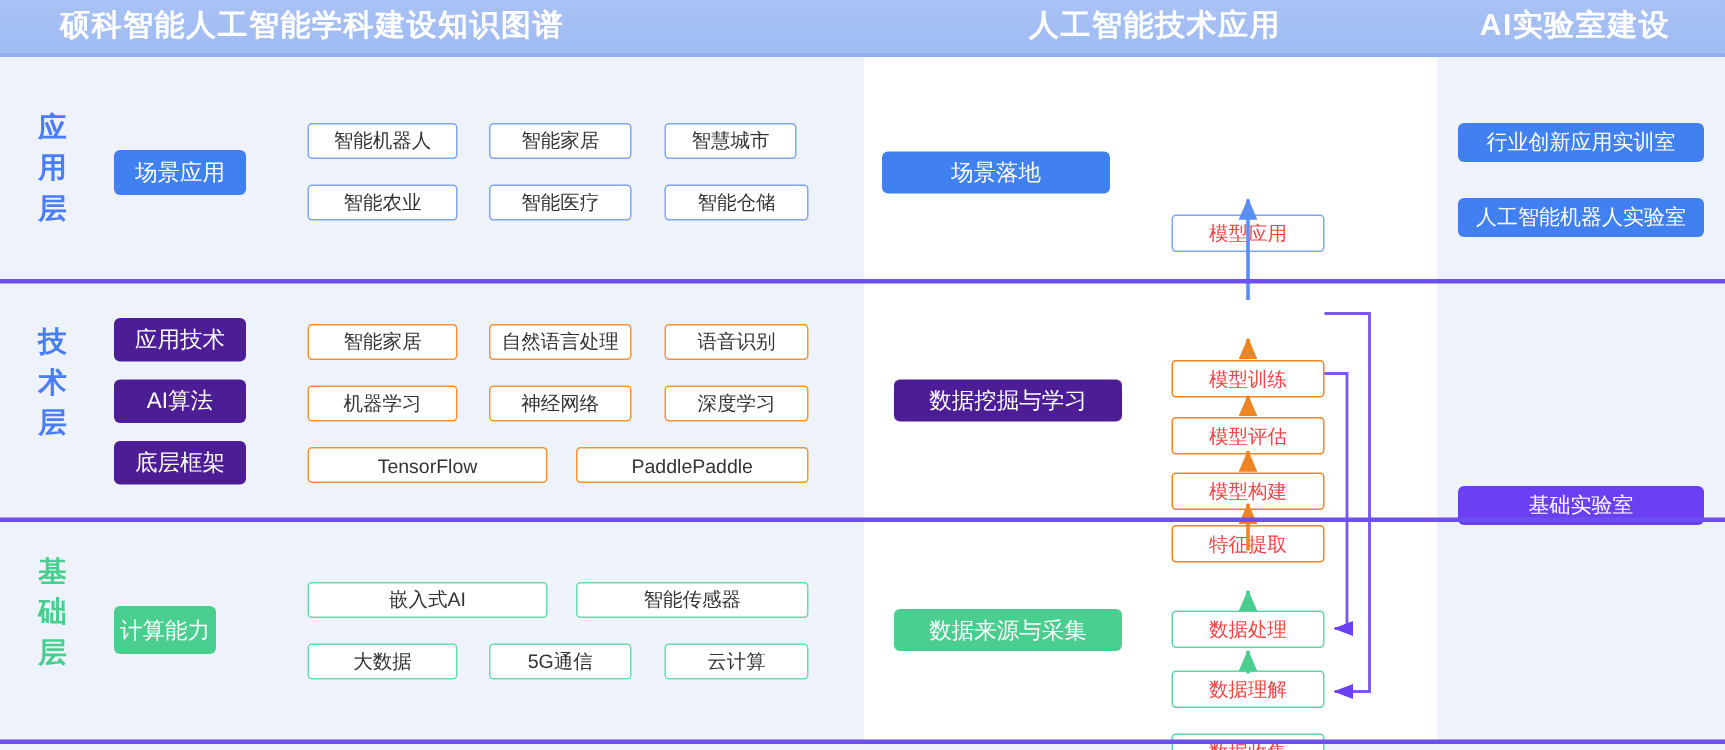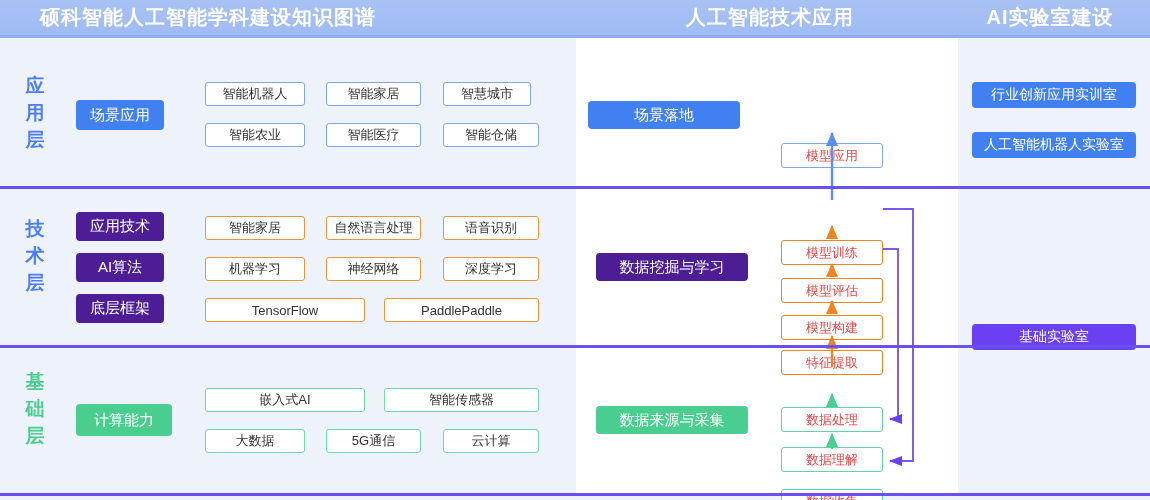--- a/index.html
+++ b/index.html
@@ -137,21 +137,21 @@
   <div class="obox o" style="left:326px;top:216px;width:95px;height:24px;">自然语言处理</div>
   <div class="obox o" style="left:443px;top:216px;width:96px;height:24px;">语音识别</div>
 
   <div class="obox o" style="left:205px;top:257px;width:100px;height:24px;">机器学习</div>
   <div class="obox o" style="left:326px;top:257px;width:95px;height:24px;">神经网络</div>
   <div class="obox o" style="left:443px;top:257px;width:96px;height:24px;">深度学习</div>
 
   <div class="obox o" style="left:205px;top:298px;width:160px;height:24px;">TensorFlow</div>
   <div class="obox o" style="left:384px;top:298px;width:155px;height:24px;">PaddlePaddle</div>
 
-  <div class="pill green" style="left:76px;top:404px;width:96px;height:32px;">计算能力</div>
+  <div class="pill green" style="left:76px;top:404px;width:68px;height:32px;">计算能力</div>
 
   <div class="obox g" style="left:205px;top:388px;width:160px;height:24px;">嵌入式AI</div>
   <div class="obox g" style="left:384px;top:388px;width:155px;height:24px;">智能传感器</div>
 
   <div class="obox g" style="left:205px;top:429px;width:100px;height:24px;">大数据</div>
   <div class="obox g" style="left:326px;top:429px;width:95px;height:24px;">5G通信</div>
   <div class="obox g" style="left:443px;top:429px;width:96px;height:24px;">云计算</div>
 
   <div class="pill blue" style="left:588px;top:101px;width:152px;height:28px;">场景落地</div>
   <div class="pill orange" style="left:596px;top:253px;width:152px;height:28px;">数据挖掘与学习</div>

